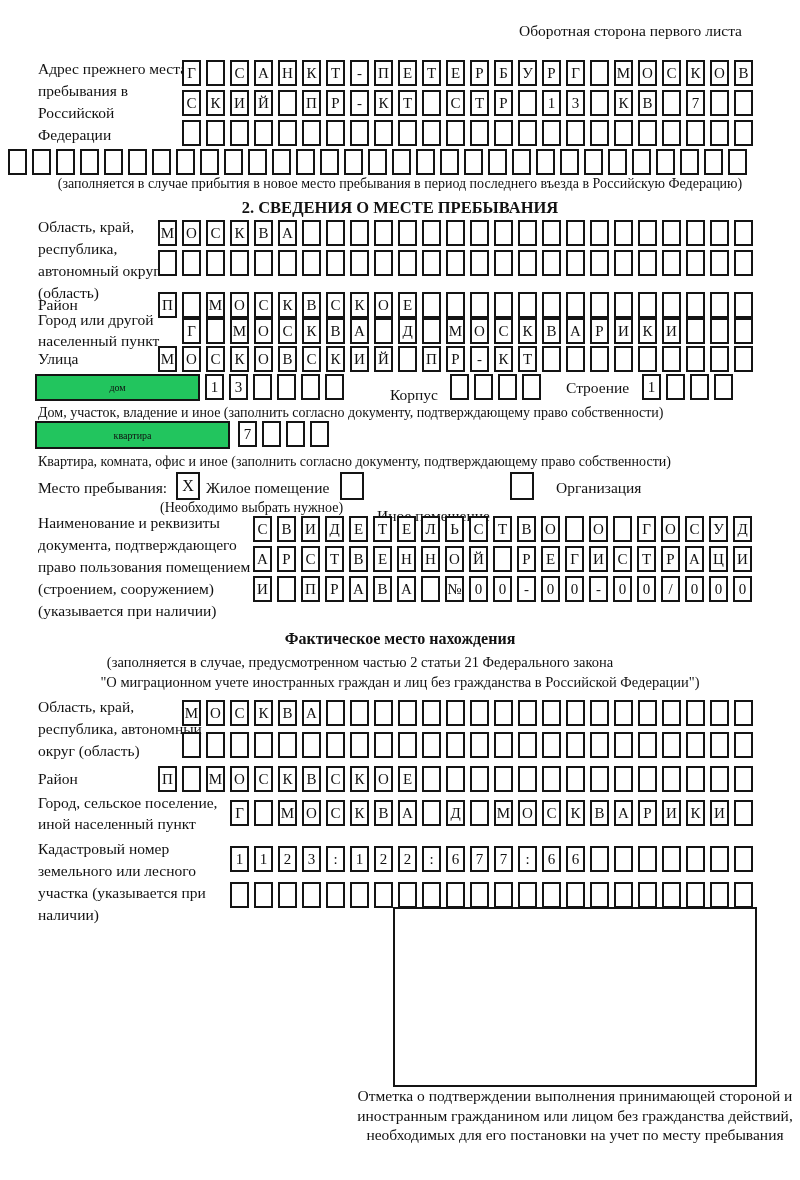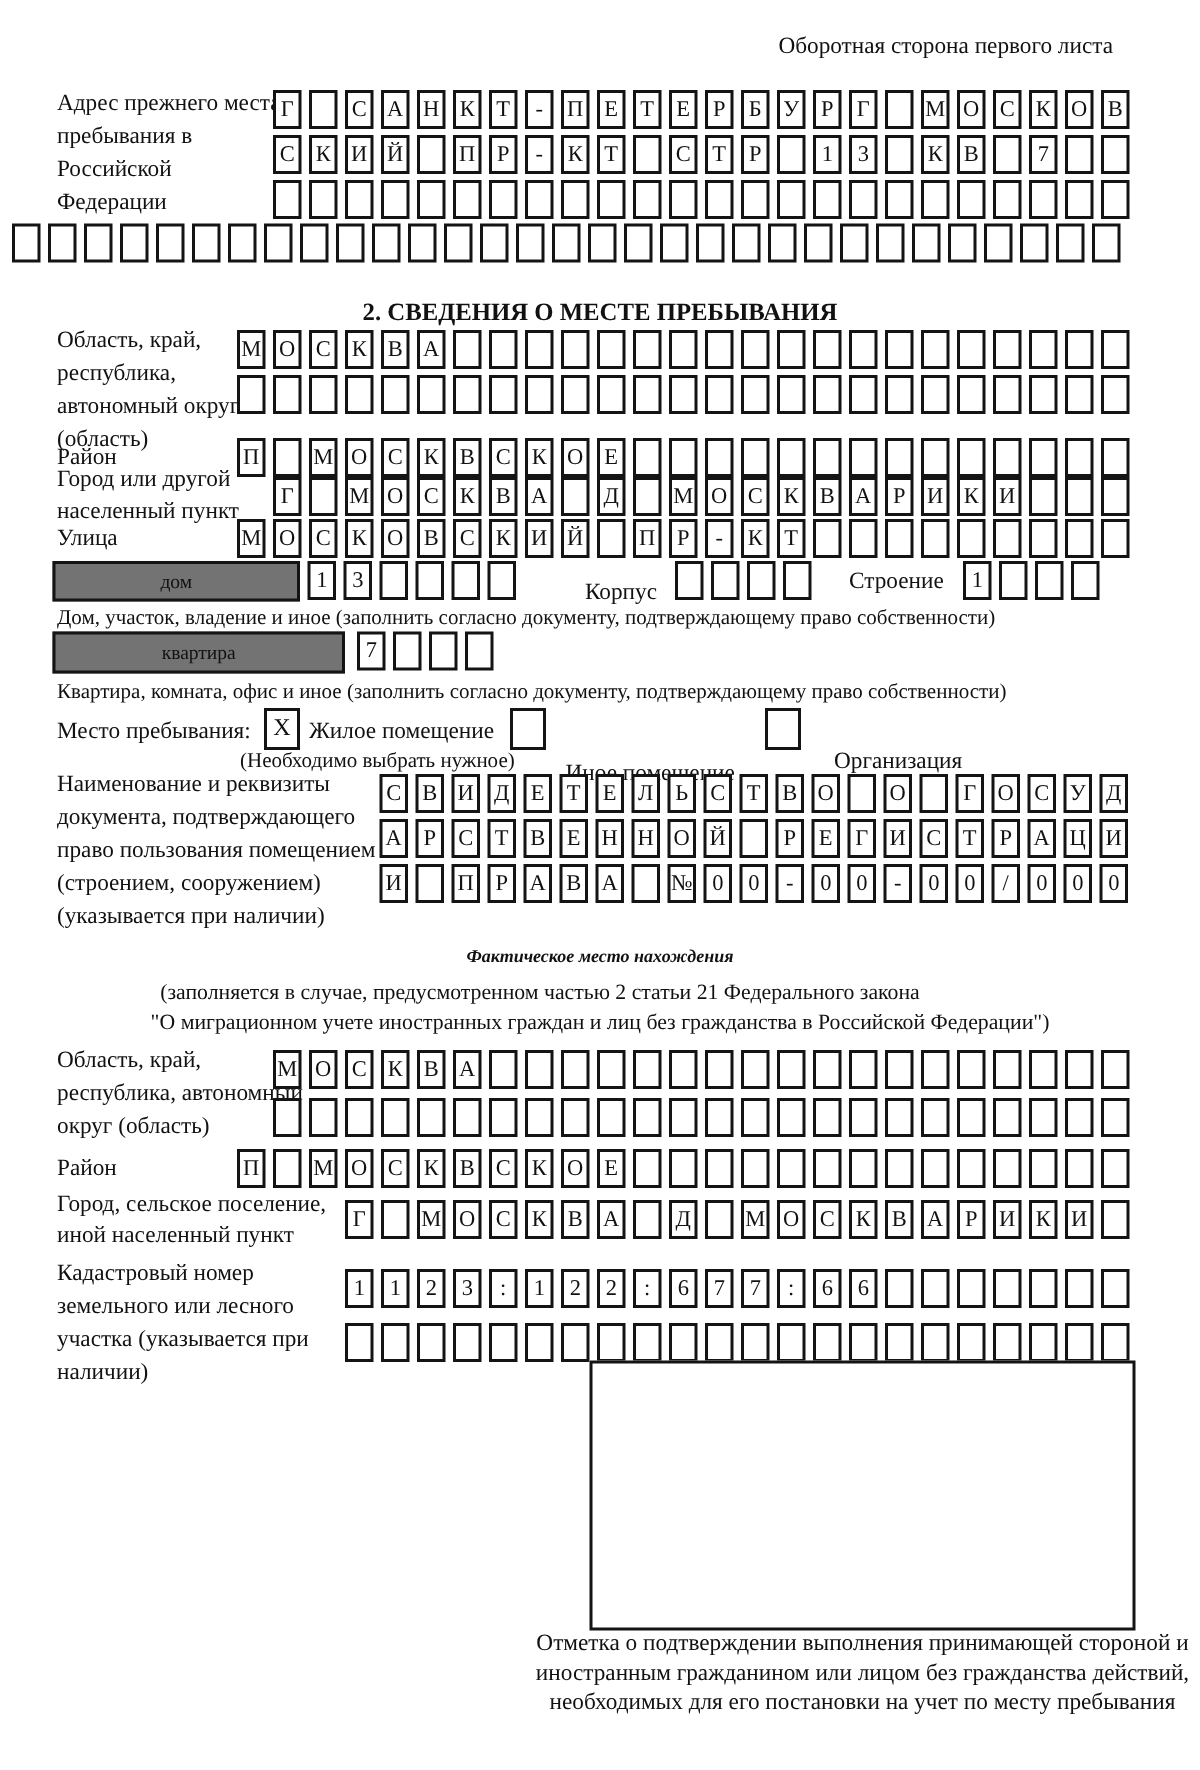--- a/index.html
+++ b/index.html
@@ -19,21 +19,21 @@
     width:19px; height:26px; box-sizing:border-box;
     border:2px solid #141414; background:#fff;
     display:inline-flex; align-items:center; justify-content:center;
     font-size:15px; font-family:"Liberation Serif", serif; color:#111;
     flex:0 0 auto;
   }
 
   .widebox {
     position:absolute; box-sizing:border-box; border:2px solid #141414;
     display:flex; align-items:center; justify-content:center;
-    font-size:13px; background:#737373;
+    font-size:10px; background:#22c55e;
   }
 
   .cbox {
     position:absolute; width:24px; height:28px; box-sizing:border-box;
     border:2px solid #141414; display:flex; align-items:center; justify-content:center;
     font-size:16px; background:#fff;
   }
 
   
   .lbl-prev   { left:38px; top:58px; width:152px; }
@@ -66,30 +66,30 @@
   .apt-typebox { left:35px; top:421px; width:195px; height:28px; }
   .r-apt       { left:238px; top:421px; }
   .note-apt    { left:38px; top:454px; }
 
   .lbl-stay  { left:38px; top:477px; }
   .cb-zhiloe { left:176px; top:472px; }
   .lbl-zhiloe{ left:206px; top:477px; }
   .cb-inoe   { left:340px; top:472px; }
   .lbl-inoe  { left:377px; top:477px;margin-top:28px; }
   .cb-org    { left:510px; top:472px; }
-  .lbl-org   { left:556px; top:477px;margin-top:20px; }
+  .lbl-org   { left:556px; top:477px; }
   .note-stay { left:160px; top:500px; width:360px; text-align:left; }
 
   .lbl-doc { left:38px; top:512px; width:218px; }
   .r-doc1  { left:253px; top:516px; }
   .r-doc2  { left:253px; top:546px; }
   .r-doc3  { left:253px; top:576px; }
 
   
-  .fact-title  { top:630px; left:0; font-size:12px;font-style:italic; }
+  .fact-title  { top:630px; left:0; font-size:16px; }
   .fact-note1  { top:654px; left:0; width:720px; text-align:center; font-size:14.5px; }
   .fact-note2  { top:674px; left:0; width:800px; text-align:center; font-size:14.5px; }
   .lbl-fobl    { left:38px; top:696px; width:168px; }
   .r-fobl1     { left:182px; top:700px; }
   .r-fobl2     { left:182px; top:732px; }
   .lbl-fraion  { left:38px; top:768px; }
   .r-fraion    { left:158px; top:766px; }
   .lbl-fgorod  { left:38px; top:792px; width:192px; line-height:21px; }
   .r-fgorod    { left:230px; top:800px; }
   .lbl-kad     { left:38px; top:838px; width:188px; }
@@ -211,20 +211,21 @@
       <span class="box"></span>
       <span class="box"></span>
       <span class="box"></span>
       <span class="box"></span>
       <span class="box"></span>
       <span class="box"></span>
       <span class="box"></span>
       <span class="box"></span>
       <span class="box"></span>
     </div>
+  <div class="abs cap note-prev">(заполняется в случае прибытия в новое место пребывания в период последнего въезда в Российскую Федерацию)</div>
 
   <div class="abs title sec2-title">2. СВЕДЕНИЯ О МЕСТЕ ПРЕБЫВАНИЯ</div>
 
   <div class="abs lbl lbl-obl">Область, край, республика, автономный округ (область)</div>
   <div class="boxrow r-obl1">
       <span class="box">М</span>
       <span class="box">О</span>
       <span class="box">С</span>
       <span class="box">К</span>
       <span class="box">В</span>

